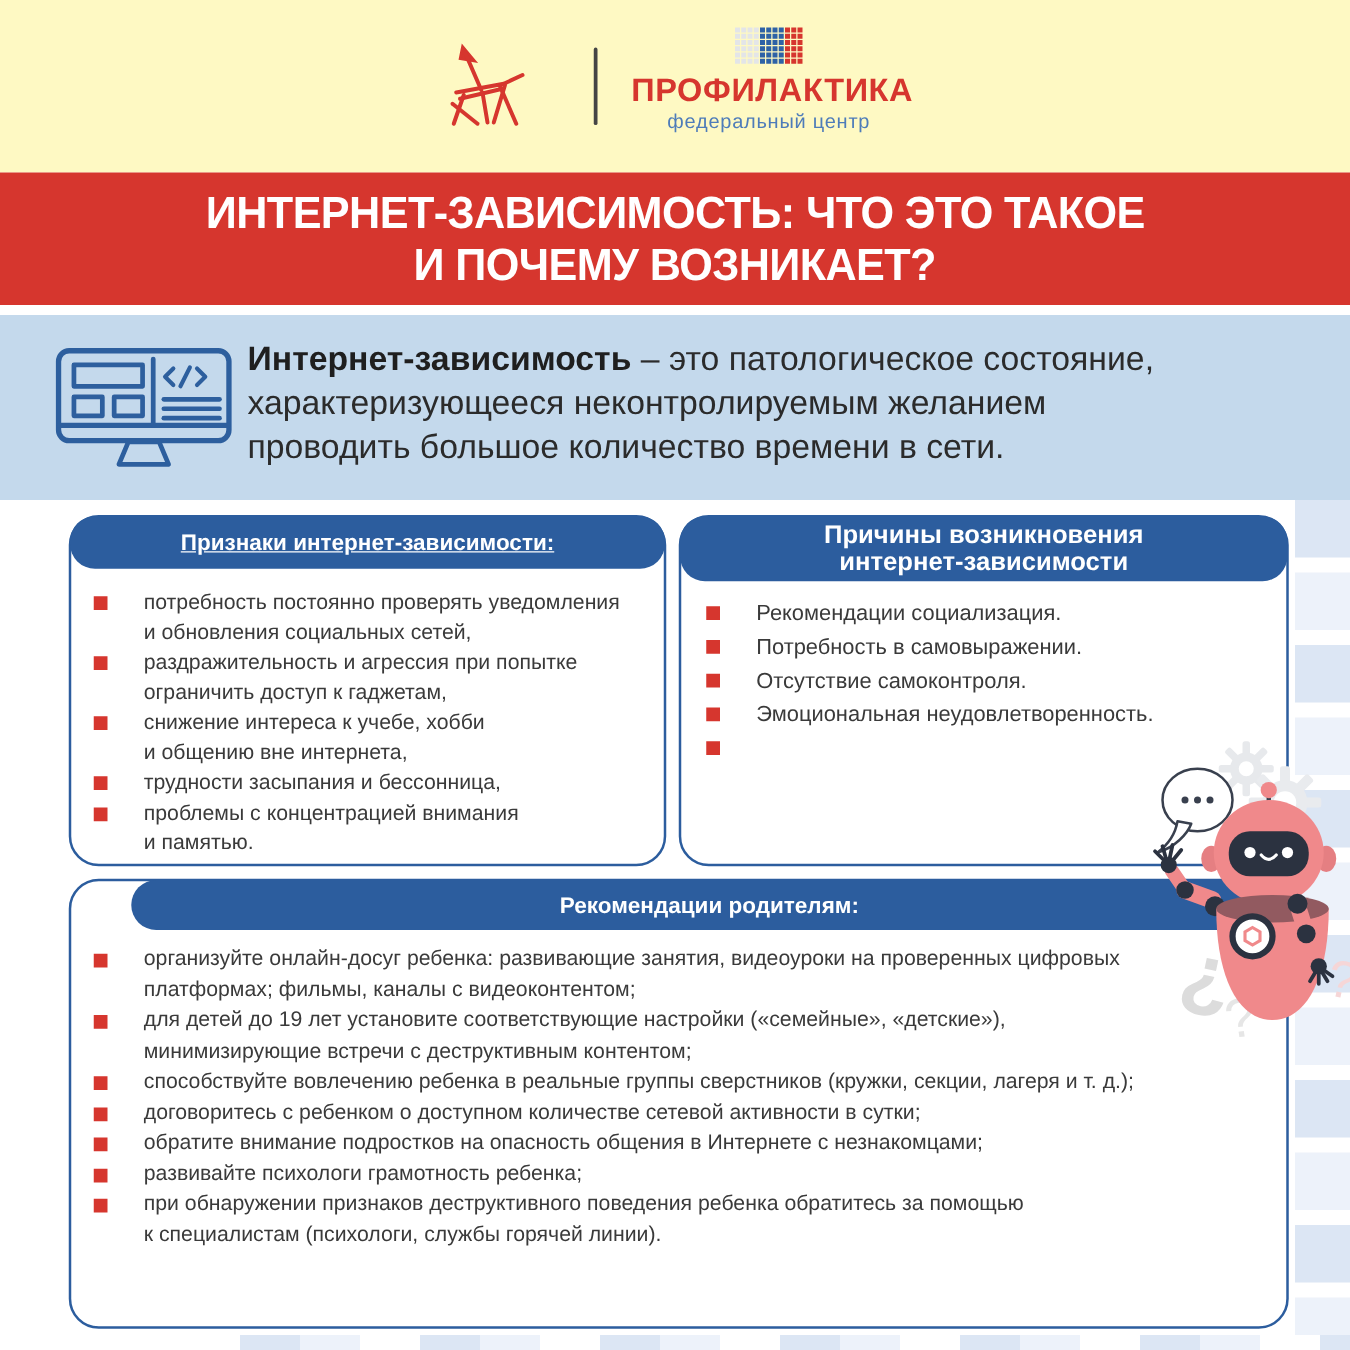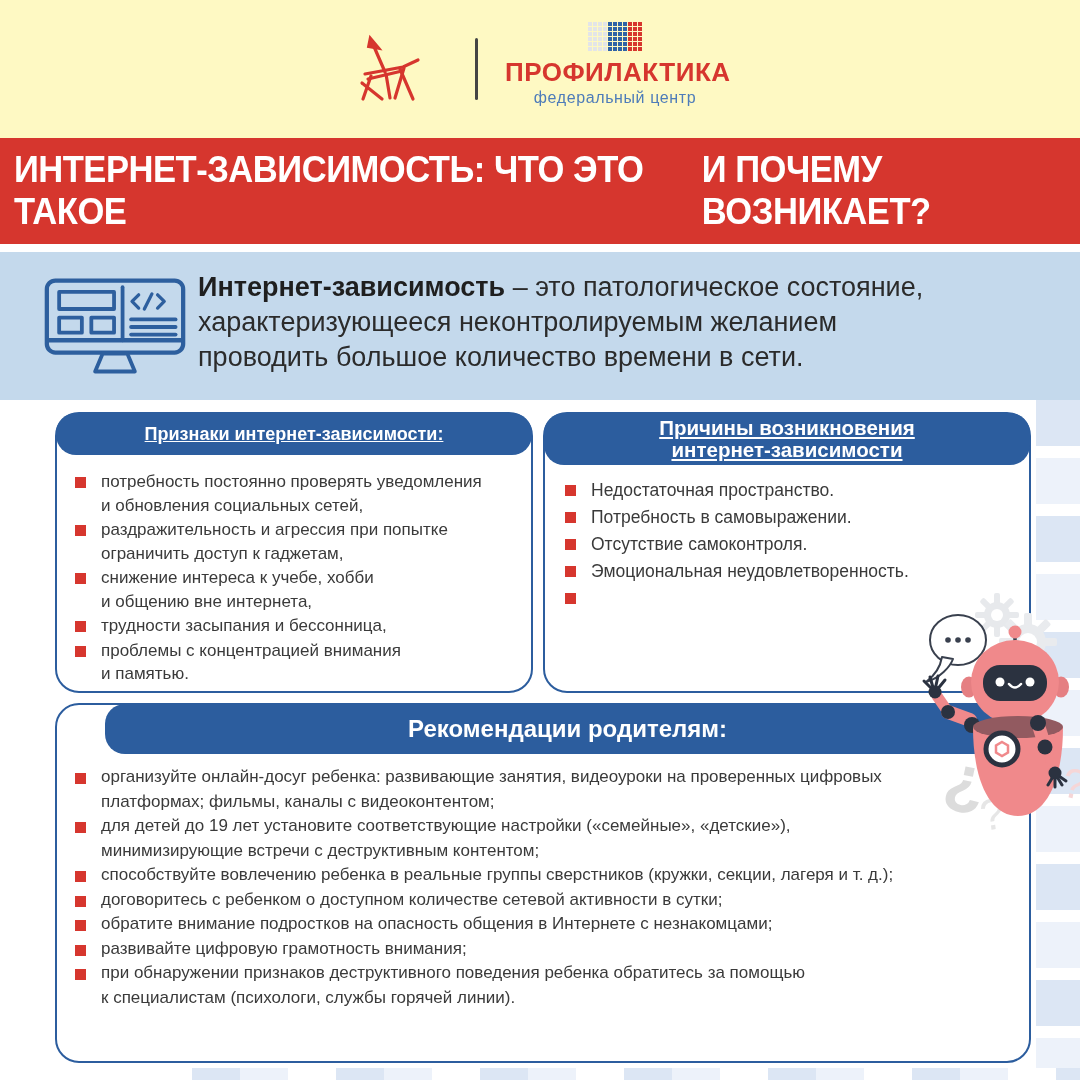--- a/index.html
+++ b/index.html
@@ -20,45 +20,45 @@
   .chair-logo { position:absolute; left:358px; top:34px; width:64px; height:68px; }
   .logo-divider { position:absolute; left:475px; top:38px; width:3px; height:62px; background:#454545; border-radius:2px; }
   .brand { position:absolute; left:505px; top:22px; width:220px; text-align:center; }
   .brand-grid { display:grid; grid-template-columns:repeat(11,4px); grid-auto-rows:4px; gap:1px; width:54px; margin:0 auto 7px auto; }
   .brand-grid i { display:block; }
   .brand-name { font-size:26px; font-weight:bold; color:#D6362E; letter-spacing:0.5px; line-height:28px; }
   .brand-subtitle { font-size:16px; color:#4E7CB9; letter-spacing:0.6px; margin-top:3px; }
 
   
   .title-banner { position:absolute; left:0; top:138px; width:1080px; height:106px; background:#D6362E;
-    display:flex; flex-direction:row; justify-content:center; align-items:center; z-index:2; }
+    display:flex; flex-direction:column; justify-content:center; align-items:center; z-index:2; }
   .title-banner .t-line { color:#ffffff; font-weight:bold; font-size:36px; line-height:42px; letter-spacing:-0.5px; transform:scaleX(0.96); }
 
   
   .def-band { position:absolute; left:0; top:252px; width:1080px; height:148px; background:#C4D9EC; z-index:1; }
   .monitor-icon { position:absolute; left:44px; top:24px; width:142px; height:102px; }
   .def-text { position:absolute; left:198px; top:18px; width:840px; font-size:27px; line-height:35px; color:#2b2b2b; white-space:pre-line; }
   .def-text b { font-weight:bold; color:#1f1f1f; }
 
   
   .box { position:absolute; background:#ffffff; border:2.5px solid #2C5D9E; border-radius:24px; z-index:1; }
   .box-header { background:#2C5D9E; color:#ffffff; font-weight:bold; text-align:center;
     border-radius:20px; display:flex; align-items:center; justify-content:center;
     margin:-1px -1px 0 -1px; }
   .box-signs { left:55px; top:412px; width:478px; height:281px; }
   .box-signs .box-header { height:42px; font-size:18px;text-decoration:underline; }
   .box-causes { left:543px; top:412px; width:488px; height:281px; }
-  .box-causes .box-header { height:52px; font-size:20.5px; line-height:22px; white-space:pre-line;text-decoration:underline; }
+  .box-causes .box-header { height:52px; font-size:20.5px; line-height:22px; white-space:pre-line; }
   .box-recs { left:55px; top:703px; width:976px; height:360px; }
-  .box-recs .box-header { height:50px; font-size:24px;margin-left:48px; }
+  .box-recs .box-header { height:40px; font-size:18px;margin-left:48px; }
 
   ul.blist { list-style:none; }
   ul.blist li { display:flex; align-items:flex-start; }
   .bul { width:11px; height:11px; background:#D6362E; flex:none; margin-top:7px; }
-  .txt { white-space:pre-line; }
+  .txt { white-space:pre-line;margin-left:14px; }
 
   .box-signs ul.blist { padding:15px 8px 0 18px; }
   .box-signs li { margin-bottom:1px; }
   .box-signs .bul { margin-right:15px; }
   .box-signs .txt { font-size:17px; line-height:23.5px; }
 
   .box-causes ul.blist { padding:13px 4px 0 20px; }
   .box-causes li { margin-bottom:3px; }
   .box-causes .bul { margin-right:15px; }
   .box-causes .txt { font-size:17.5px; line-height:24px; }
@@ -256,21 +256,21 @@
       </li>
   </ul>
 </div>
 
 <div class="box box-causes">
   <div class="box-header">Причины возникновения
 интернет-зависимости</div>
   <ul class="blist">
     <li>
         <span class="bul"></span>
-        <span class="txt">Недостаточная пространство.</span>
+        <span class="txt">Рекомендации социализация.</span>
       </li>
     <li>
         <span class="bul"></span>
         <span class="txt">Потребность в самовыражении.</span>
       </li>
     <li>
         <span class="bul"></span>
         <span class="txt">Отсутствие самоконтроля.</span>
       </li>
     <li>
@@ -303,21 +303,21 @@
     <li>
         <span class="bul"></span>
         <span class="txt">договоритесь с ребенком о доступном количестве сетевой активности в сутки;</span>
       </li>
     <li>
         <span class="bul"></span>
         <span class="txt">обратите внимание подростков на опасность общения в Интернете с незнакомцами;</span>
       </li>
     <li>
         <span class="bul"></span>
-        <span class="txt">развивайте цифровую грамотность внимания;</span>
+        <span class="txt">развивайте психологи грамотность ребенка;</span>
       </li>
     <li>
         <span class="bul"></span>
         <span class="txt">при обнаружении признаков деструктивного поведения ребенка обратитесь за помощью
 к специалистам (психологи, службы горячей линии).</span>
       </li>
   </ul>
 </div>
 
 <svg class="robot" viewBox="0 0 170 250">

